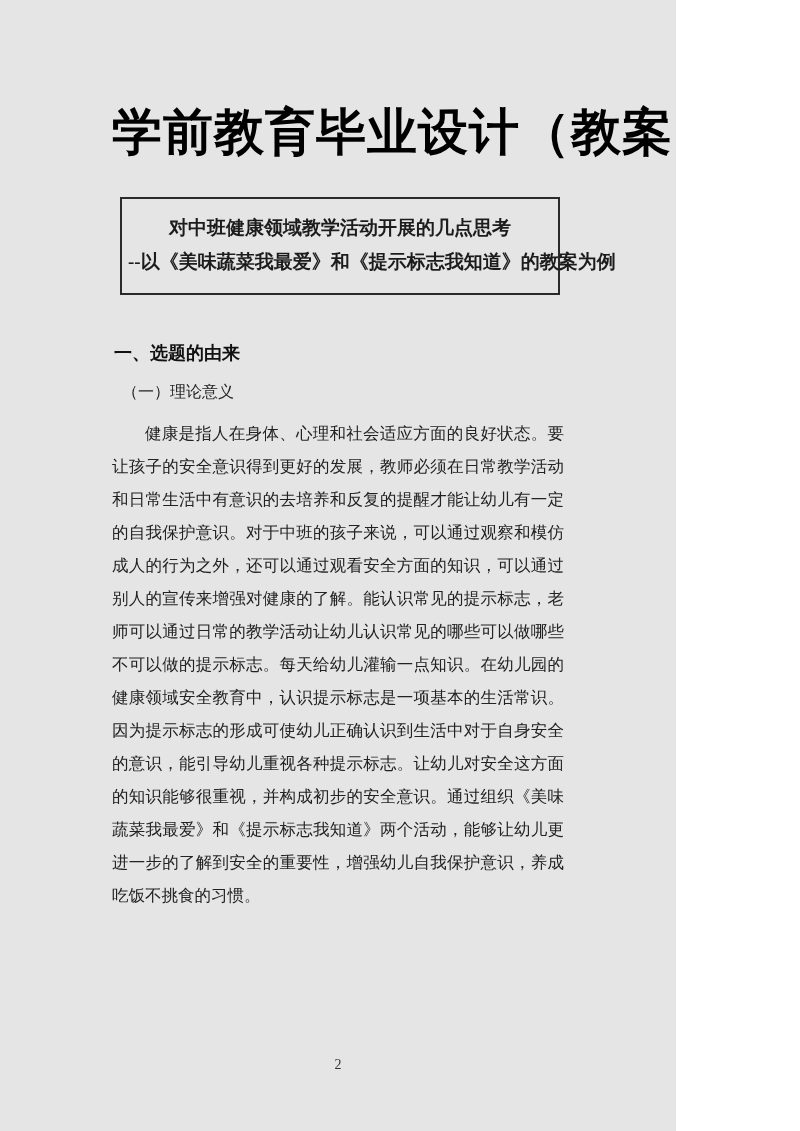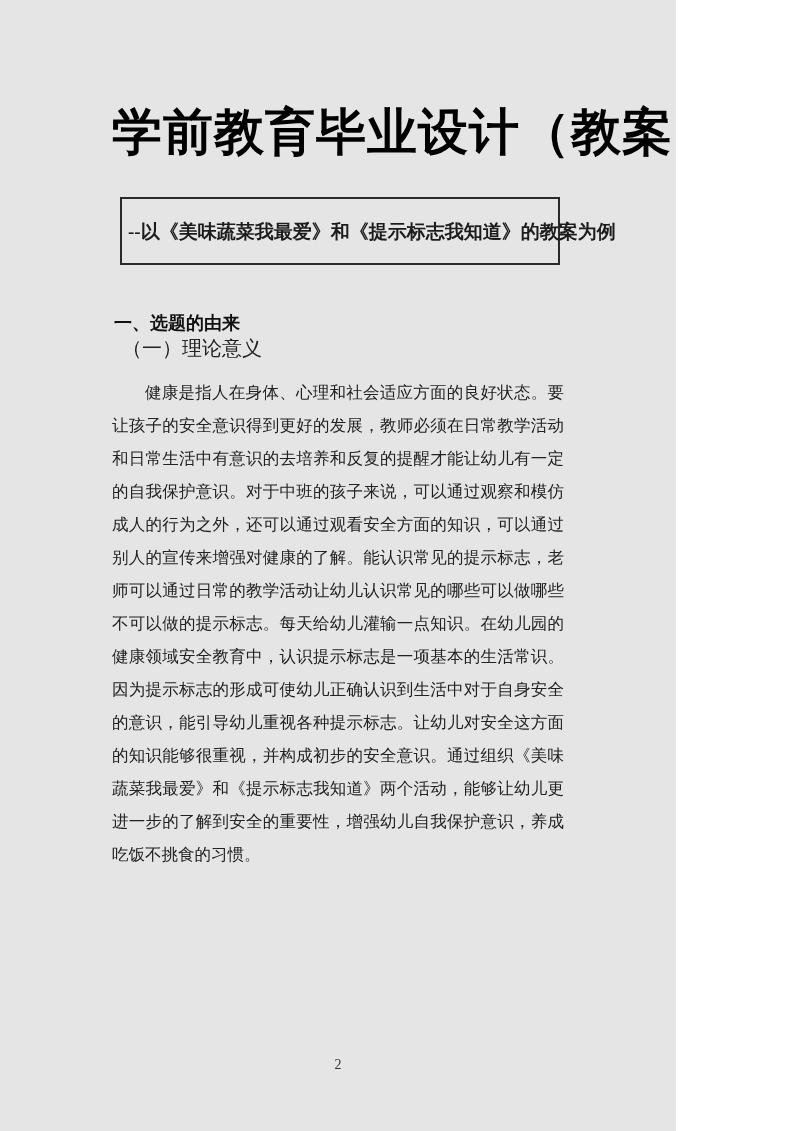--- a/index.html
+++ b/index.html
@@ -49,23 +49,24 @@
     white-space: nowrap;
   }
   .section-heading {
     margin-top: 46px;
     margin-left: 2px;
     font-weight: bold;
     font-size: 18px;
     color: #111111;
   }
   .subsection-heading {
+    margin-top: 17px;
     margin-left: 10px;
     font-weight: normal;
-    font-size: 20px;
+    font-size: 16px;
     color: #222222;
   }
   .body-para {
     margin-top: 14px;
     font-size: 16.5px;
     line-height: 33px;
     text-align: justify;
     text-indent: 2em;
     color: #222222;
   }
@@ -81,20 +82,21 @@
   }
 </style>
 </head>
 <body>
 
 <div class="page">
 
   <h1 class="doc-title">学前教育毕业设计（教案）</h1>
 
   <div class="title-box">
+    <div class="line1">对中班健康领域教学活动开展的几点思考</div>
     <div class="line2">--以《美味蔬菜我最爱》和《提示标志我知道》的教案为例</div>
   </div>
 
   <h2 class="section-heading">一、选题的由来</h2>
 
   <h3 class="subsection-heading">（一）理论意义</h3>
 
 
   <p class="body-para">健康是指人在身体、心理和社会适应方面的良好状态。要让孩子的安全意识得到更好的发展，教师必须在日常教学活动和日常生活中有意识的去培养和反复的提醒才能让幼儿有一定的自我保护意识。对于中班的孩子来说，可以通过观察和模仿成人的行为之外，还可以通过观看安全方面的知识，可以通过别人的宣传来增强对健康的了解。能认识常见的提示标志，老师可以通过日常的教学活动让幼儿认识常见的哪些可以做哪些不可以做的提示标志。每天给幼儿灌输一点知识。在幼儿园的健康领域安全教育中，认识提示标志是一项基本的生活常识。因为提示标志的形成可使幼儿正确认识到生活中对于自身安全的意识，能引导幼儿重视各种提示标志。让幼儿对安全这方面的知识能够很重视，并构成初步的安全意识。通过组织《美味蔬菜我最爱》和《提示标志我知道》两个活动，能够让幼儿更进一步的了解到安全的重要性，增强幼儿自我保护意识，养成吃饭不挑食的习惯。</p>
 

